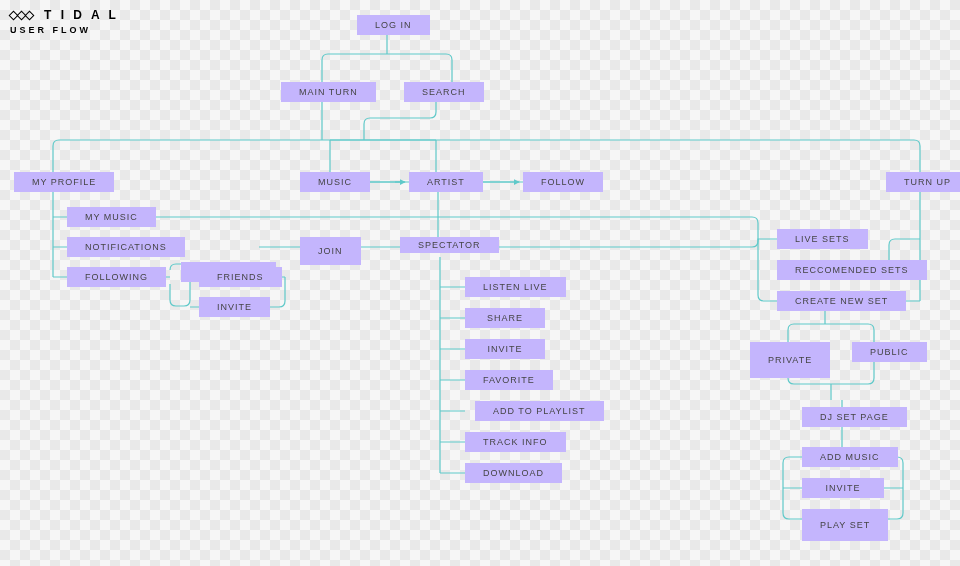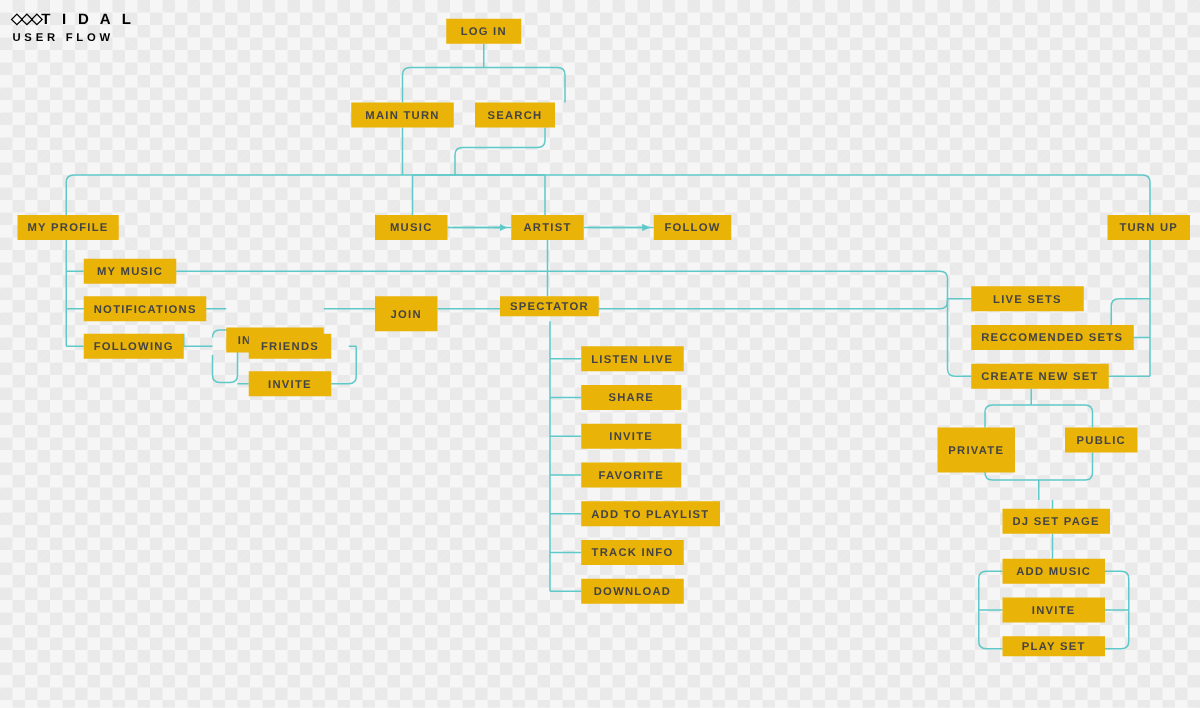--- a/index.html
+++ b/index.html
@@ -13,36 +13,36 @@
       linear-gradient(45deg,transparent 75%,#e9e9e9 75%),
       linear-gradient(-45deg,transparent 75%,#e9e9e9 75%);
     background-size:20px 20px;
     background-position:0 0,0 10px,10px -10px,-10px 0;
     background-color:#f6f6f6;
   }
   .header{
     position:absolute;left:10px;top:8px;
     color:#000;
   }
-  .brand{font-size:12px;letter-spacing:3px;font-weight:700;display:flex;align-items:center;gap:0;}
+  .brand{font-size:12px;letter-spacing:3px;font-weight:700;display:flex;align-items:center;gap:11px;}
   .brand-icon{display:inline-flex;gap:1px;}
   .brand-icon span{width:5px;height:5px;border:1px solid #000;transform:rotate(45deg);display:inline-block;}
   .subtitle{font-size:9px;letter-spacing:3px;font-weight:700;margin-top:3px;}
   svg.canvas{position:absolute;inset:0;width:960px;height:566px;}
   .node{
     position:absolute;
-    background:#eab308;
+    background:#c4b5fd;
     font-size:9px;
     letter-spacing:1px;
     color:#444;
     display:flex;align-items:center;justify-content:center;
-    padding:5px 8px;
+    padding:5px 18px;
     box-sizing:border-box;
     white-space:nowrap;
-    font-weight:700;
+    font-weight:400;
   }
 </style>
 </head>
 <body>
 
 <div class="header">
   <div class="brand">
     <span class="brand-icon">
       <span></span>
         <span></span>
@@ -83,43 +83,43 @@
       <path d="M789 457 Q783 457 783 463 V513 Q783 519 789 519 H802 M802 488 H783 M802 457 H789"></path>
       <path d="M884 457 H897 Q903 457 903 463 V513 Q903 519 897 519 H884 M884 488 H903"></path>
       <path d="M362 182 H405" marker-end="url(#arrow)"></path>
       <path d="M471 182 H519" marker-end="url(#arrow)"></path>
     </g>
 </svg>
 
 <div id="node-layer">
     <div class="node" style="left: 357px; top: 15px; min-width: 60px; height: 20px;">LOG IN</div>
     <div class="node" style="left: 281px; top: 82px; min-width: 82px; height: 20px;">MAIN TURN</div>
-    <div class="node" style="left: 380px; top: 82px; min-width: 64px; height: 20px;">SEARCH</div>
+    <div class="node" style="left: 404px; top: 82px; min-width: 64px; height: 20px;">SEARCH</div>
     <div class="node" style="left: 14px; top: 172px; min-width: 78px; height: 20px;">MY PROFILE</div>
     <div class="node" style="left: 300px; top: 172px; min-width: 58px; height: 20px;">MUSIC</div>
     <div class="node" style="left: 409px; top: 172px; min-width: 58px; height: 20px;">ARTIST</div>
     <div class="node" style="left: 523px; top: 172px; min-width: 62px; height: 20px;">FOLLOW</div>
     <div class="node" style="left: 886px; top: 172px; min-width: 66px; height: 20px;">TURN UP</div>
     <div class="node" style="left: 67px; top: 207px; min-width: 74px; height: 20px;">MY MUSIC</div>
     <div class="node" style="left: 67px; top: 237px; min-width: 92px; height: 20px;">NOTIFICATIONS</div>
     <div class="node" style="left: 181px; top: 237px; min-width: 78px; height: 20px; margin-top: 25px;">INVITATION</div>
     <div class="node" style="left: 300px; top: 237px; min-width: 50px; height: 28px;">JOIN</div>
     <div class="node" style="left: 400px; top: 237px; min-width: 78px; height: 16px;">SPECTATOR</div>
     <div class="node" style="left: 67px; top: 267px; min-width: 80px; height: 20px;">FOLLOWING</div>
     <div class="node" style="left: 199px; top: 267px; min-width: 66px; height: 20px;">FRIENDS</div>
     <div class="node" style="left: 199px; top: 297px; min-width: 66px; height: 20px;">INVITE</div>
     <div class="node" style="left: 777px; top: 229px; min-width: 90px; height: 20px;">LIVE SETS</div>
     <div class="node" style="left: 777px; top: 260px; min-width: 112px; height: 20px;">RECCOMENDED SETS</div>
     <div class="node" style="left: 777px; top: 291px; min-width: 104px; height: 20px;">CREATE NEW SET</div>
     <div class="node" style="left: 465px; top: 277px; min-width: 80px; height: 20px;">LISTEN LIVE</div>
     <div class="node" style="left: 465px; top: 308px; min-width: 80px; height: 20px;">SHARE</div>
     <div class="node" style="left: 465px; top: 339px; min-width: 80px; height: 20px;">INVITE</div>
     <div class="node" style="left: 465px; top: 370px; min-width: 80px; height: 20px;">FAVORITE</div>
-    <div class="node" style="left: 465px; top: 401px; min-width: 102px; height: 20px;">ADD TO PLAYLIST</div>
+    <div class="node" style="left: 475px; top: 401px; min-width: 102px; height: 20px;">ADD TO PLAYLIST</div>
     <div class="node" style="left: 465px; top: 432px; min-width: 82px; height: 20px;">TRACK INFO</div>
     <div class="node" style="left: 465px; top: 463px; min-width: 82px; height: 20px;">DOWNLOAD</div>
     <div class="node" style="left: 750px; top: 342px; min-width: 62px; height: 36px;">PRIVATE</div>
     <div class="node" style="left: 852px; top: 342px; min-width: 58px; height: 20px;">PUBLIC</div>
     <div class="node" style="left: 802px; top: 407px; min-width: 82px; height: 20px;">DJ SET PAGE</div>
     <div class="node" style="left: 802px; top: 447px; min-width: 82px; height: 20px;">ADD MUSIC</div>
     <div class="node" style="left: 802px; top: 478px; min-width: 82px; height: 20px;">INVITE</div>
-    <div class="node" style="left: 802px; top: 509px; min-width: 82px; height: 16px;">PLAY SET</div>
+    <div class="node" style="left: 802px; top: 509px; min-width: 82px; height: 32px;">PLAY SET</div>
   </div>
 
 </body></html>

